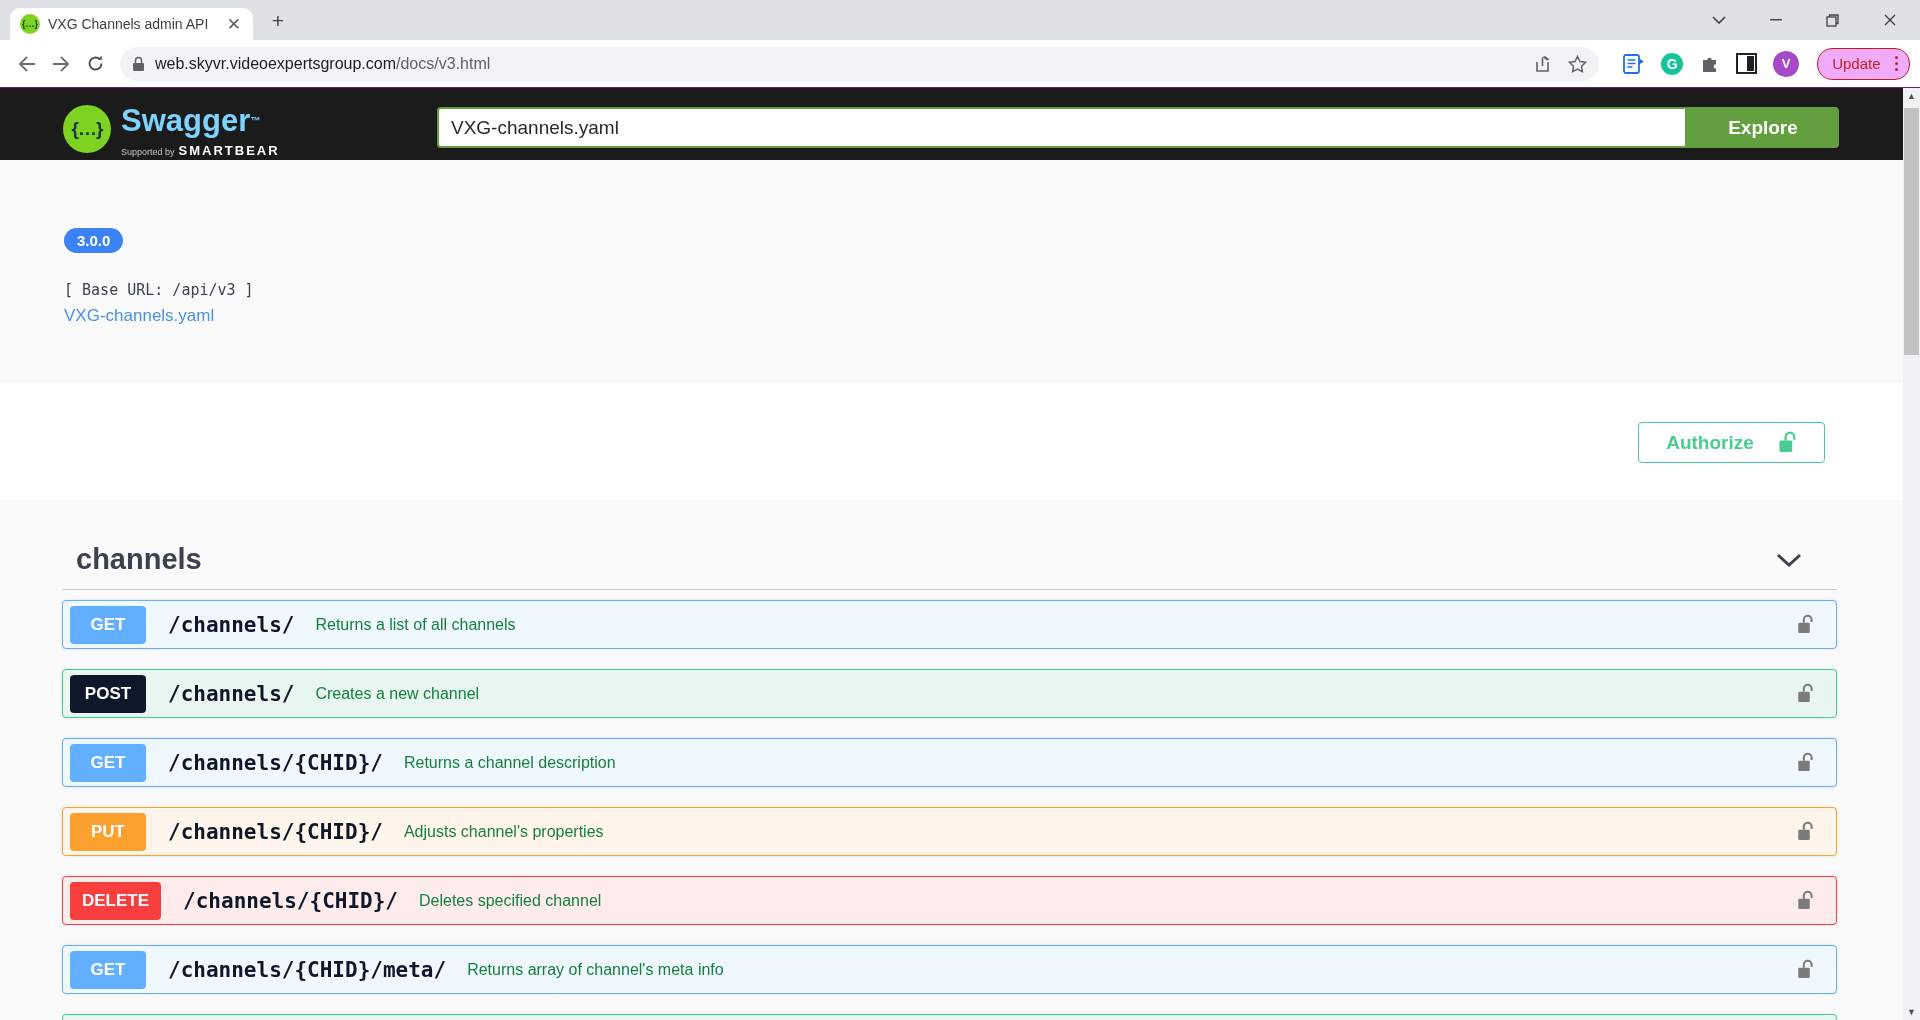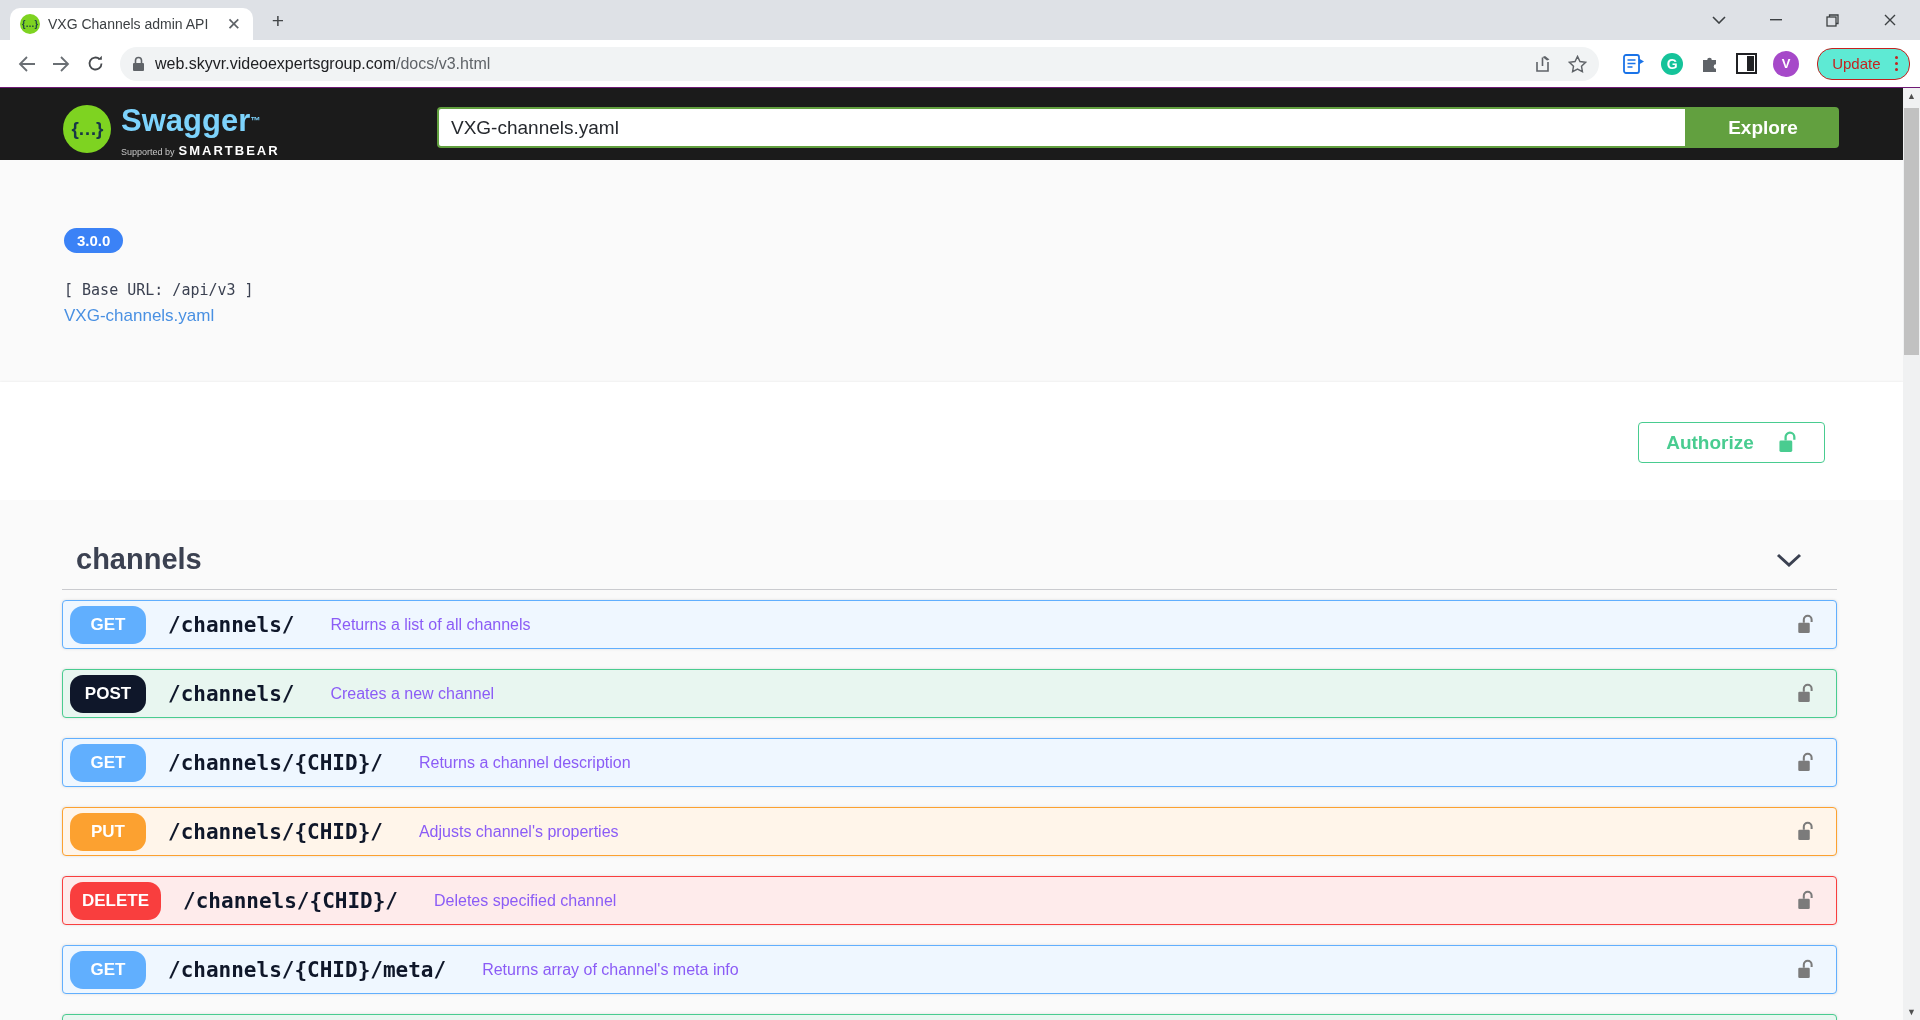--- a/index.html
+++ b/index.html
@@ -30,21 +30,21 @@
   .url .path{color:#5f6368;}
   .omni-ic{margin-left:14px;color:#5f6368;display:flex;align-items:center;cursor:pointer;}
   .ext-area{display:flex;align-items:center;gap:16px;margin:0 8px 0 14px;}
   .g-circle{width:22px;height:22px;border-radius:50%;background:#15c39a;color:#fff;font-weight:bold;
             font-size:14px;display:flex;align-items:center;justify-content:center;cursor:pointer;}
   .bw-square{width:17px;height:17px;border:2.5px solid #202124;position:relative;cursor:pointer;background:#fff;}
   .bw-square::after{content:"";position:absolute;right:1px;top:1px;bottom:1px;width:7px;background:#202124;}
   .avatar{width:26px;height:26px;border-radius:50%;background:#a649c9;color:#fff;font-size:13px;font-weight:bold;
           display:flex;align-items:center;justify-content:center;cursor:pointer;}
   .update-pill{height:30px;border:1px solid #c5221f;border-radius:15px;color:#c5221f;display:flex;
-               align-items:center;padding:0 6px 0 14px;margin-left:10px;font-size:15px;cursor:pointer;background:#5eead4;}
+               align-items:center;padding:0 6px 0 14px;margin-left:10px;font-size:15px;cursor:pointer;background:#f0abfc;}
   .update-dots{display:flex;flex-direction:column;gap:2.5px;margin-left:9px;padding:0 5px;}
   .update-dots i{width:3.5px;height:3.5px;border-radius:50%;background:#c5221f;}
   
   .scrollbar{position:absolute;right:0;top:88px;width:17px;height:932px;background:#f0f1f2;}
   .sb-arrow{position:absolute;left:0;width:17px;height:16px;display:flex;align-items:center;justify-content:center;color:#505050;font-size:9px;}
   .sb-thumb{position:absolute;left:1px;top:20px;width:15px;height:247px;background:#c1c1c1;}
   
   .topbar{position:absolute;left:0;top:88px;width:1903px;height:72px;background:#1b1b1b;}
   .logo{position:absolute;left:63px;top:12px;display:flex;align-items:center;cursor:pointer;}
   .logo-circle{width:48px;height:48px;border-radius:50%;background:#7ed321;color:#173647;
@@ -75,24 +75,24 @@
   .main{position:absolute;left:0;top:500px;width:1903px;height:520px;background:#fafafa;}
   .wrapper{margin-left:62px;width:1775px;}
   .tag-header{display:flex;align-items:center;padding:43px 35px 13px 14px;
               border-bottom:1px solid rgba(59,65,81,.25);}
   .tag-title{font-size:29px;font-weight:bold;color:#3b4151;}
   .tag-chevron{margin-left:auto;display:flex;cursor:pointer;color:#3b4151;}
   .oprow{height:49px;margin-top:20px;border:1px solid;border-radius:4px;display:flex;align-items:center;
          box-shadow:0 0 3px rgba(0,0,0,.12);cursor:pointer;box-sizing:border-box;}
   .oprow:first-of-type{margin-top:10px;}
   .opbadge{min-width:52px;text-align:center;color:#fff;font-size:17px;font-weight:bold;
-           padding:9px 12px;border-radius:13px;margin-left:7px;font-family:"Liberation Sans",sans-serif;}
+           padding:9px 12px;border-radius:4px;margin-left:7px;font-family:"Liberation Sans",sans-serif;}
   .oppath{margin-left:22px;font-family:"DejaVu Sans Mono","Liberation Mono",monospace;
           font-size:21px;font-weight:bold;color:#0f172a;}
-  .opdesc{margin-left:36px;font-size:16px;color:#8b5cf6;}
+  .opdesc{margin-left:21px;font-size:16px;color:#15803d;}
   .oplock{margin-left:auto;margin-right:22px;display:flex;color:#7b7b7b;}
 </style>
 </head>
 <body>
 
 <div class="tabstrip">
   <div class="tab">
     <span class="favicon">{…}</span>
     <span class="tab-title">VXG Channels admin API</span>
     <span class="tab-close">✕</span>

